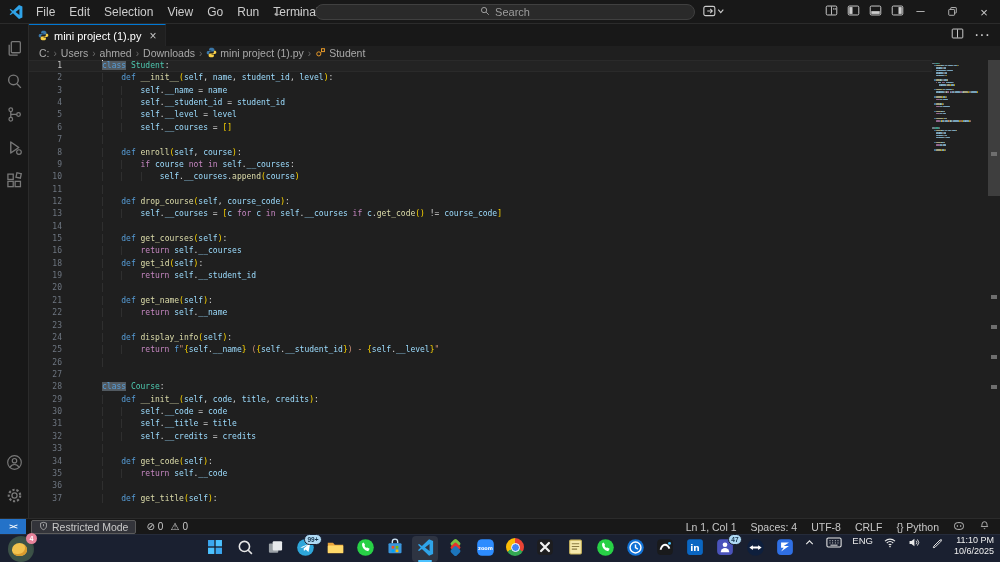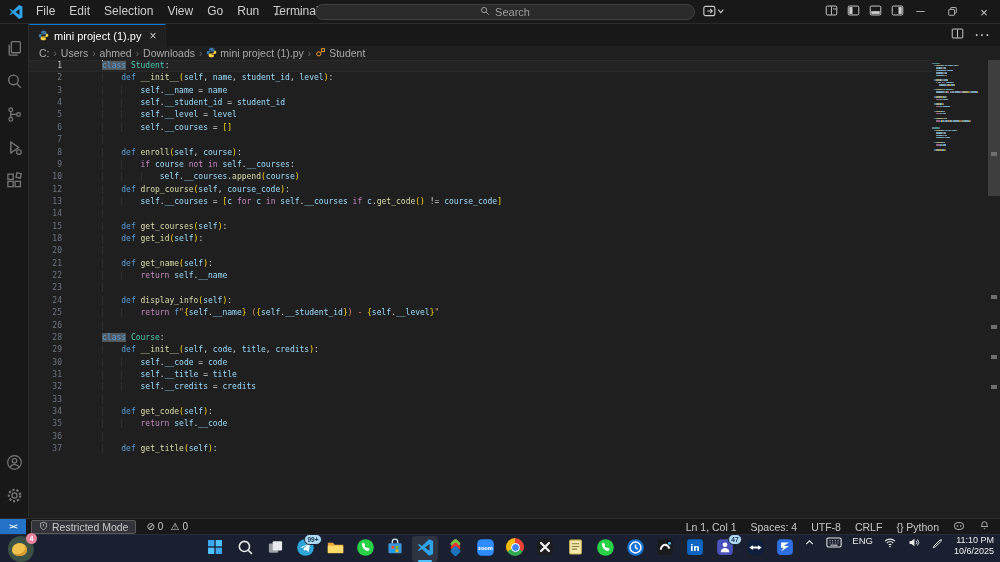--- a/index.html
+++ b/index.html
@@ -4,21 +4,21 @@
 <style>
   *{margin:0;padding:0;box-sizing:border-box;}
   html,body{width:1000px;height:562px;overflow:hidden;background:#1f1f1f;
     font-family:"Liberation Sans","DejaVu Sans",sans-serif;-webkit-font-smoothing:antialiased;}
   #app{position:relative;width:1000px;height:562px;}
 
   
   .titlebar{position:absolute;top:0;left:0;width:1000px;height:24px;background:#181818;
     border-bottom:1px solid #2b2b2b;display:flex;align-items:center;z-index:5;}
   .vscode-logo{width:16px;height:16px;margin:0 5px 0 8px;flex:0 0 auto;}
-  .menus{display:flex;align-items:flex-end;height:100%;}
+  .menus{display:flex;align-items:center;height:100%;}
   .mi{color:#cccccc;font-size:12px;padding:0 7px;line-height:24px;cursor:default;}
   .navarrows{position:absolute;left:272px;top:0;height:24px;display:flex;align-items:center;gap:8px;color:#cccccc;font-size:12px;}
   .navarrows .fwd{color:#9a9a9a;}
   .searchbox{position:absolute;left:315px;top:4px;width:380px;height:16px;background:#2a2a2a;
     border:1px solid #404040;border-radius:8px;display:flex;align-items:center;justify-content:center;
     gap:5px;color:#9d9d9d;font-size:11px;}
   .layout-sel{position:absolute;left:703px;top:4px;height:16px;display:flex;align-items:center;gap:2px;color:#cccccc;}
   .tb-right{position:absolute;right:96px;top:0;height:24px;display:flex;align-items:center;gap:9px;}
   .winctl{position:absolute;right:0;top:0;height:24px;display:flex;}
   .winctl>div{width:32px;height:24px;display:flex;align-items:center;justify-content:center;color:#cccccc;font-size:13px;}
@@ -279,32 +279,36 @@
         <div class="cl cur"><span class="gut">1</span><span class="ct"><span class="cursor"></span><span class="tok khl">class</span><span class="tok p"> </span><span class="tok t">Student</span><span class="tok p">:</span></span></div>
         <div class="cl"><span class="gut">2</span><span class="ct"><span class="ind">    </span><span class="tok k">def</span><span class="tok p"> </span><span class="tok f">__init__</span><span class="tok b">(</span><span class="tok v">self</span><span class="tok p">, </span><span class="tok v">name</span><span class="tok p">, </span><span class="tok v">student_id</span><span class="tok p">, </span><span class="tok v">level</span><span class="tok b">)</span><span class="tok p">:</span></span></div>
         <div class="cl"><span class="gut">3</span><span class="ct"><span class="ind">    </span><span class="ind">    </span><span class="tok v">self</span><span class="tok p">.</span><span class="tok v">__name</span><span class="tok p"> = </span><span class="tok v">name</span></span></div>
         <div class="cl"><span class="gut">4</span><span class="ct"><span class="ind">    </span><span class="ind">    </span><span class="tok v">self</span><span class="tok p">.</span><span class="tok v">__student_id</span><span class="tok p"> = </span><span class="tok v">student_id</span></span></div>
         <div class="cl"><span class="gut">5</span><span class="ct"><span class="ind">    </span><span class="ind">    </span><span class="tok v">self</span><span class="tok p">.</span><span class="tok v">__level</span><span class="tok p"> = </span><span class="tok v">level</span></span></div>
         <div class="cl"><span class="gut">6</span><span class="ct"><span class="ind">    </span><span class="ind">    </span><span class="tok v">self</span><span class="tok p">.</span><span class="tok v">__courses</span><span class="tok p"> = </span><span class="tok b">[]</span></span></div>
         <div class="cl"><span class="gut">7</span><span class="ct"><span class="ind">    </span></span></div>
         <div class="cl"><span class="gut">8</span><span class="ct"><span class="ind">    </span><span class="tok k">def</span><span class="tok p"> </span><span class="tok f">enroll</span><span class="tok b">(</span><span class="tok v">self</span><span class="tok p">, </span><span class="tok v">course</span><span class="tok b">)</span><span class="tok p">:</span></span></div>
         <div class="cl"><span class="gut">9</span><span class="ct"><span class="ind">    </span><span class="ind">    </span><span class="tok c">if</span><span class="tok p"> </span><span class="tok v">course</span><span class="tok p"> </span><span class="tok c">not</span><span class="tok p"> </span><span class="tok c">in</span><span class="tok p"> </span><span class="tok v">self</span><span class="tok p">.</span><span class="tok v">__courses</span><span class="tok p">:</span></span></div>
         <div class="cl"><span class="gut">10</span><span class="ct"><span class="ind">    </span><span class="ind">    </span><span class="ind">    </span><span class="tok v">self</span><span class="tok p">.</span><span class="tok v">__courses</span><span class="tok p">.</span><span class="tok f">append</span><span class="tok b">(</span><span class="tok v">course</span><span class="tok b">)</span></span></div>
+        <div class="cl"><span class="gut">11</span><span class="ct"><span class="ind">    </span></span></div>
         <div class="cl"><span class="gut">12</span><span class="ct"><span class="ind">    </span><span class="tok k">def</span><span class="tok p"> </span><span class="tok f">drop_course</span><span class="tok b">(</span><span class="tok v">self</span><span class="tok p">, </span><span class="tok v">course_code</span><span class="tok b">)</span><span class="tok p">:</span></span></div>
         <div class="cl"><span class="gut">13</span><span class="ct"><span class="ind">    </span><span class="ind">    </span><span class="tok v">self</span><span class="tok p">.</span><span class="tok v">__courses</span><span class="tok p"> = </span><span class="tok b">[</span><span class="tok v">c</span><span class="tok p"> </span><span class="tok c">for</span><span class="tok p"> </span><span class="tok v">c</span><span class="tok p"> </span><span class="tok c">in</span><span class="tok p"> </span><span class="tok v">self</span><span class="tok p">.</span><span class="tok v">__courses</span><span class="tok p"> </span><span class="tok c">if</span><span class="tok p"> </span><span class="tok v">c</span><span class="tok p">.</span><span class="tok f">get_code</span><span class="tok b">()</span><span class="tok p"> != </span><span class="tok v">course_code</span><span class="tok b">]</span></span></div>
         <div class="cl"><span class="gut">14</span><span class="ct"><span class="ind">    </span></span></div>
         <div class="cl"><span class="gut">15</span><span class="ct"><span class="ind">    </span><span class="tok k">def</span><span class="tok p"> </span><span class="tok f">get_courses</span><span class="tok b">(</span><span class="tok v">self</span><span class="tok b">)</span><span class="tok p">:</span></span></div>
+        <div class="cl"><span class="gut">16</span><span class="ct"><span class="ind">    </span><span class="ind">    </span><span class="tok c">return</span><span class="tok p"> </span><span class="tok v">self</span><span class="tok p">.</span><span class="tok v">__courses</span></span></div>
         <div class="cl"><span class="gut">18</span><span class="ct"><span class="ind">    </span><span class="tok k">def</span><span class="tok p"> </span><span class="tok f">get_id</span><span class="tok b">(</span><span class="tok v">self</span><span class="tok b">)</span><span class="tok p">:</span></span></div>
+        <div class="cl"><span class="gut">19</span><span class="ct"><span class="ind">    </span><span class="ind">    </span><span class="tok c">return</span><span class="tok p"> </span><span class="tok v">self</span><span class="tok p">.</span><span class="tok v">__student_id</span></span></div>
         <div class="cl"><span class="gut">20</span><span class="ct"><span class="ind">    </span></span></div>
         <div class="cl"><span class="gut">21</span><span class="ct"><span class="ind">    </span><span class="tok k">def</span><span class="tok p"> </span><span class="tok f">get_name</span><span class="tok b">(</span><span class="tok v">self</span><span class="tok b">)</span><span class="tok p">:</span></span></div>
         <div class="cl"><span class="gut">22</span><span class="ct"><span class="ind">    </span><span class="ind">    </span><span class="tok c">return</span><span class="tok p"> </span><span class="tok v">self</span><span class="tok p">.</span><span class="tok v">__name</span></span></div>
         <div class="cl"><span class="gut">23</span><span class="ct"><span class="ind">    </span></span></div>
         <div class="cl"><span class="gut">24</span><span class="ct"><span class="ind">    </span><span class="tok k">def</span><span class="tok p"> </span><span class="tok f">display_info</span><span class="tok b">(</span><span class="tok v">self</span><span class="tok b">)</span><span class="tok p">:</span></span></div>
         <div class="cl"><span class="gut">25</span><span class="ct"><span class="ind">    </span><span class="ind">    </span><span class="tok c">return</span><span class="tok p"> </span><span class="tok k">f</span><span class="tok s">"</span><span class="tok b">{</span><span class="tok v">self</span><span class="tok p">.</span><span class="tok v">__name</span><span class="tok b">}</span><span class="tok s"> (</span><span class="tok b">{</span><span class="tok v">self</span><span class="tok p">.</span><span class="tok v">__student_id</span><span class="tok b">}</span><span class="tok s">) - </span><span class="tok b">{</span><span class="tok v">self</span><span class="tok p">.</span><span class="tok v">__level</span><span class="tok b">}</span><span class="tok s">"</span></span></div>
         <div class="cl"><span class="gut">26</span><span class="ct"><span class="ind">    </span></span></div>
+        <div class="cl"><span class="gut">27</span><span class="ct"></span></div>
         <div class="cl"><span class="gut">28</span><span class="ct"><span class="tok khl">class</span><span class="tok p"> </span><span class="tok t">Course</span><span class="tok p">:</span></span></div>
         <div class="cl"><span class="gut">29</span><span class="ct"><span class="ind">    </span><span class="tok k">def</span><span class="tok p"> </span><span class="tok f">__init__</span><span class="tok b">(</span><span class="tok v">self</span><span class="tok p">, </span><span class="tok v">code</span><span class="tok p">, </span><span class="tok v">title</span><span class="tok p">, </span><span class="tok v">credits</span><span class="tok b">)</span><span class="tok p">:</span></span></div>
         <div class="cl"><span class="gut">30</span><span class="ct"><span class="ind">    </span><span class="ind">    </span><span class="tok v">self</span><span class="tok p">.</span><span class="tok v">__code</span><span class="tok p"> = </span><span class="tok v">code</span></span></div>
         <div class="cl"><span class="gut">31</span><span class="ct"><span class="ind">    </span><span class="ind">    </span><span class="tok v">self</span><span class="tok p">.</span><span class="tok v">__title</span><span class="tok p"> = </span><span class="tok v">title</span></span></div>
         <div class="cl"><span class="gut">32</span><span class="ct"><span class="ind">    </span><span class="ind">    </span><span class="tok v">self</span><span class="tok p">.</span><span class="tok v">__credits</span><span class="tok p"> = </span><span class="tok v">credits</span></span></div>
         <div class="cl"><span class="gut">33</span><span class="ct"><span class="ind">    </span></span></div>
         <div class="cl"><span class="gut">34</span><span class="ct"><span class="ind">    </span><span class="tok k">def</span><span class="tok p"> </span><span class="tok f">get_code</span><span class="tok b">(</span><span class="tok v">self</span><span class="tok b">)</span><span class="tok p">:</span></span></div>
         <div class="cl"><span class="gut">35</span><span class="ct"><span class="ind">    </span><span class="ind">    </span><span class="tok c">return</span><span class="tok p"> </span><span class="tok v">self</span><span class="tok p">.</span><span class="tok v">__code</span></span></div>
         <div class="cl"><span class="gut">36</span><span class="ct"><span class="ind">    </span></span></div>
         <div class="cl"><span class="gut">37</span><span class="ct"><span class="ind">    </span><span class="tok k">def</span><span class="tok p"> </span><span class="tok f">get_title</span><span class="tok b">(</span><span class="tok v">self</span><span class="tok b">)</span><span class="tok p">:</span></span></div>

